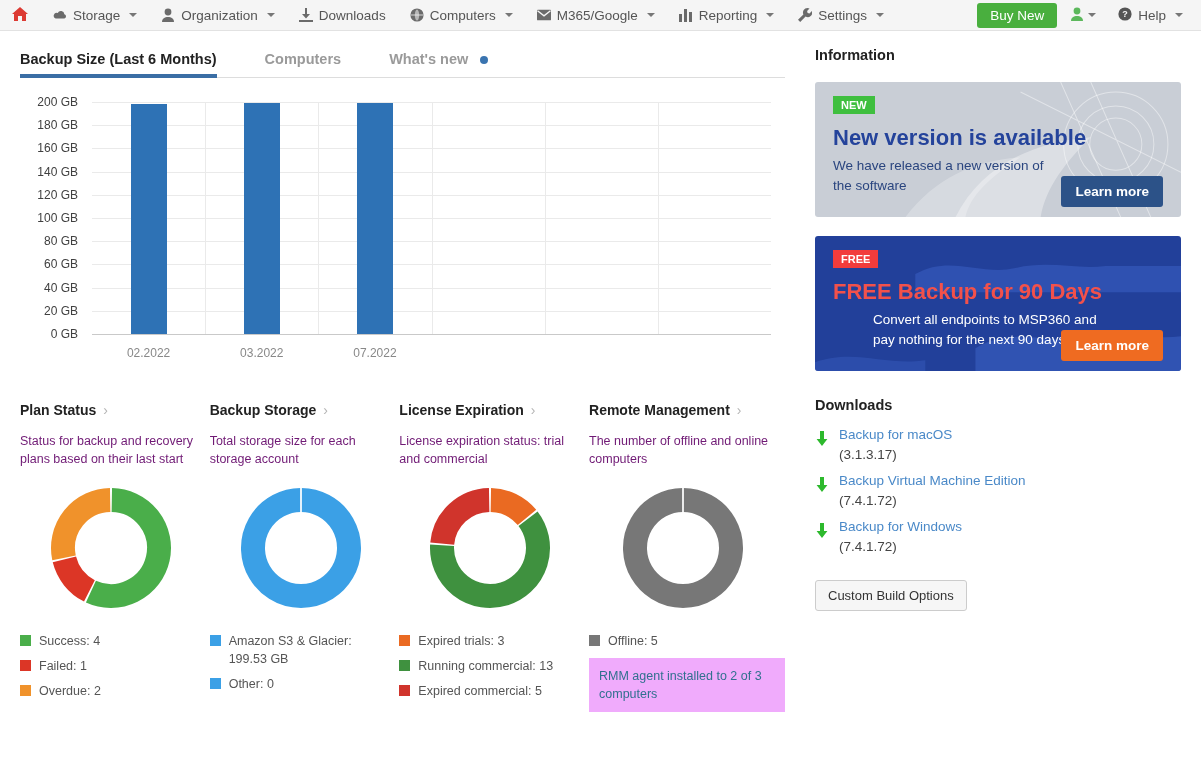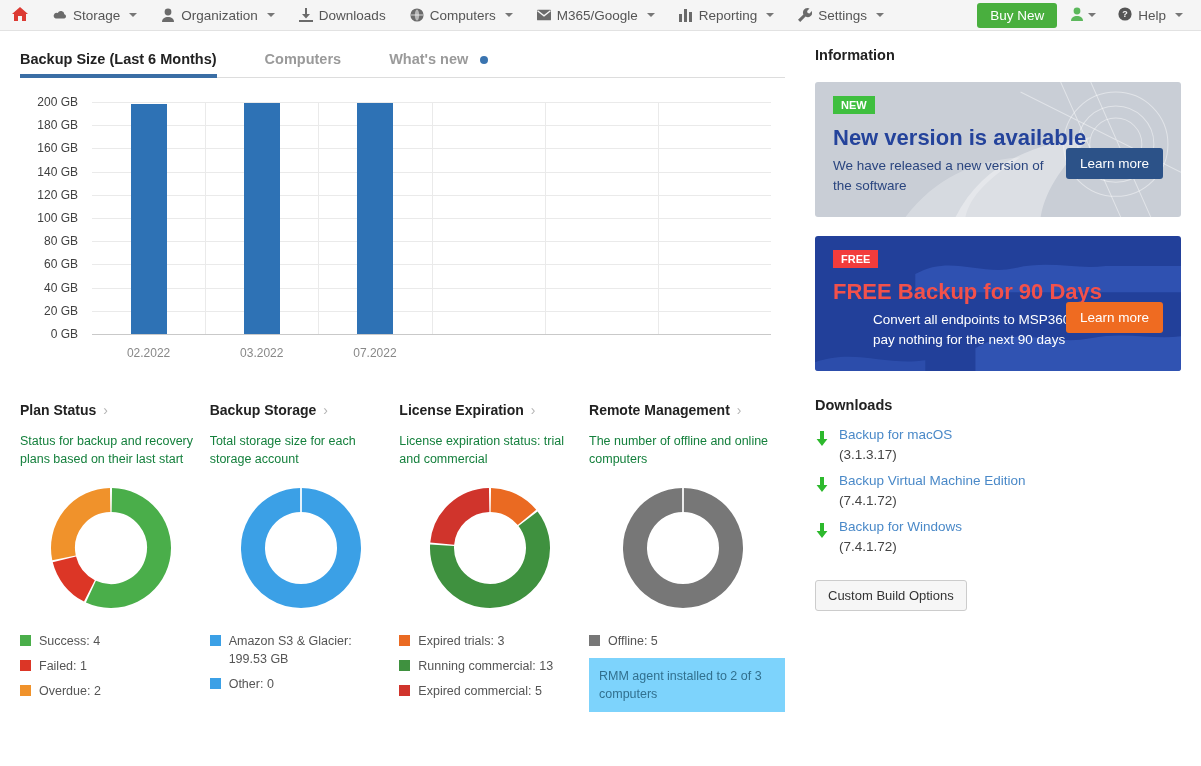--- a/index.html
+++ b/index.html
@@ -65,27 +65,27 @@
   .yaxis-labels{ position:absolute; left:0; top:10px; bottom:48px; width:62px; }
   .yl{ position:absolute; right:4px; font-size:12px; color:#404040; transform:translateY(-50%); }
   .bar{ position:absolute; bottom:0; background:#2e72b5; width:36px; }
   .xlabel{ position:absolute; bottom:-26px; font-size:12px; color:#888; transform:translateX(-50%); white-space:nowrap;}
 
   
   .widgets{ display:flex; margin-top:20px; }
   .widget{ width:196px; padding-right:8px; }
   .w-title{ font-size:14px; font-weight:bold; color:#222; display:flex; align-items:center; gap:7px; cursor:pointer;}
   .w-title .chev{ color:#b5b5b5; font-size:14px; font-weight:normal;}
-  .w-desc{ font-size:12.5px; color:#15803d; margin-top:14px; line-height:1.45; min-height:38px;}
+  .w-desc{ font-size:12.5px; color:#701a75; margin-top:14px; line-height:1.45; min-height:38px;}
   .donut-box{ height:130px; margin-top:14px; display:flex; justify-content:center; }
   .legend{ margin-top:18px; }
   .leg{ display:flex; align-items:flex-start; gap:8px; margin-bottom:7px; font-size:12.5px; color:#555; line-height:1.45;}
   .sw{ width:11px; height:11px; flex:0 0 11px; margin-top:3px; }
   .infobox{
-    background:#7dd3fc; color:#31708f; font-size:12.5px; padding:9px 10px; line-height:1.45;
+    background:#f0abfc; color:#31708f; font-size:12.5px; padding:9px 10px; line-height:1.45;
     margin-top:8px; width:196px;
   }
 
   
   .r-head{ font-size:14.5px; font-weight:bold; color:#222; padding-top:16px; }
   .banner{
     position:relative; margin-top:19px; border-radius:3px; overflow:hidden; height:135px;
     padding:14px 18px; cursor:pointer;
   }
   .banner.grey{ background:#c9ced6; }
@@ -96,21 +96,21 @@
   }
   .badge.green{ background:#3fbf3f; }
   .badge.red{ background:#f23c3c; }
   .b-title{ font-size:22px; font-weight:bold; margin-top:11px; position:relative; z-index:3;}
   .banner.grey .b-title{ color:#24439b; }
   .banner.blue .b-title{ color:#f2514b; }
   .b-sub{ font-size:13.5px; line-height:1.45; margin-top:5px; width:225px; position:relative; z-index:3;}
   .banner.grey .b-sub{ color:#2a457f; }
   .banner.blue .b-sub{ color:#fff;margin-left:40px; }
   .learn{
-    position:absolute; right:18px; bottom:38px; color:#fff; font-size:13.5px; font-weight:normal;
+    position:absolute; right:18px; bottom:10px; color:#fff; font-size:13.5px; font-weight:bold;
     padding:8px 14px; border-radius:3px; z-index:4; cursor:pointer;
   }
   .learn.navy{ background:#2c5288; }
   .learn.orange{ background:#ef6b21; }
   .bgart{ position:absolute; inset:0; z-index:1; }
 
   .dl-head{ font-size:14.5px; font-weight:bold; color:#222; margin-top:26px; }
   .dl-list{ margin-top:12px; }
   .dl-item{ display:flex; align-items:flex-start; gap:10px; margin-bottom:7px; }
   .arr{ flex:0 0 14px; margin-top:6px; }

